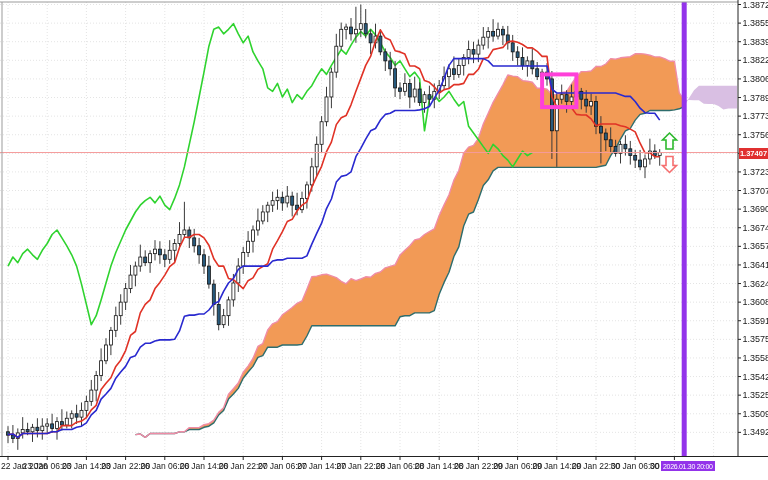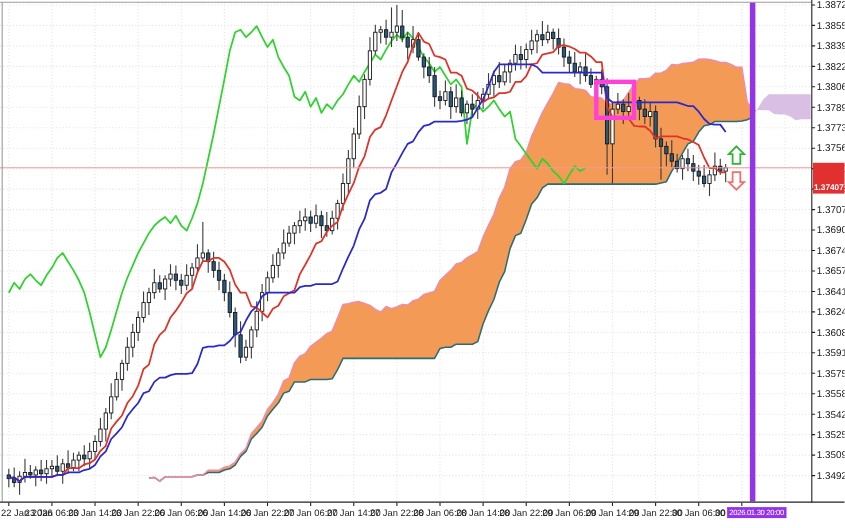--- a/index.html
+++ b/index.html
@@ -1,21 +1,21 @@
 <!DOCTYPE html>
 <html><head>
 <meta charset="utf-8">
 <style>
   html,body{margin:0;padding:0;background:#ffffff;}
   .wrap{position:relative;width:768px;height:480px;background:#ffffff;overflow:hidden;
         font-family:"Liberation Sans",sans-serif;}
   svg text{font-family:"Liberation Sans",sans-serif;fill:#1a1a1a;}
   .tag{position:absolute;color:#ffffff;white-space:nowrap;z-index:5;line-height:10px;}
   .tag-price{left:739px;top:147px;width:29px;height:10px;background:#e03030;
-             font-size:7.5px;text-align:center;padding-top:18px;font-weight:bold;}
+             font-size:7.5px;text-align:center;padding-top:1px;font-weight:bold;}
   .tag-time{left:660px;top:461px;height:9px;background:#9333ea;font-size:7px;
             padding:1px 2px 0 2px;letter-spacing:-0.3px;}
 </style>
 </head>
 <body>
 
 <div class="wrap">
   <svg id="chart-svg" width="768" height="480">
     <defs>
       <clipPath id="plotclip">

